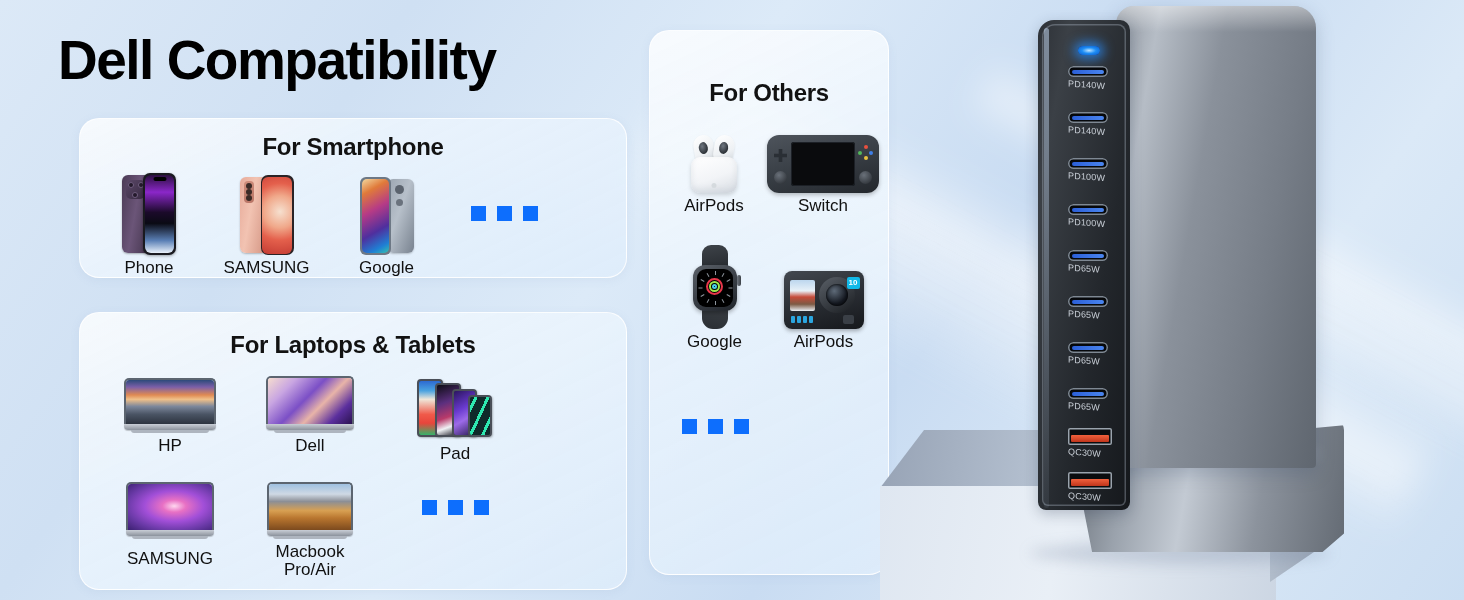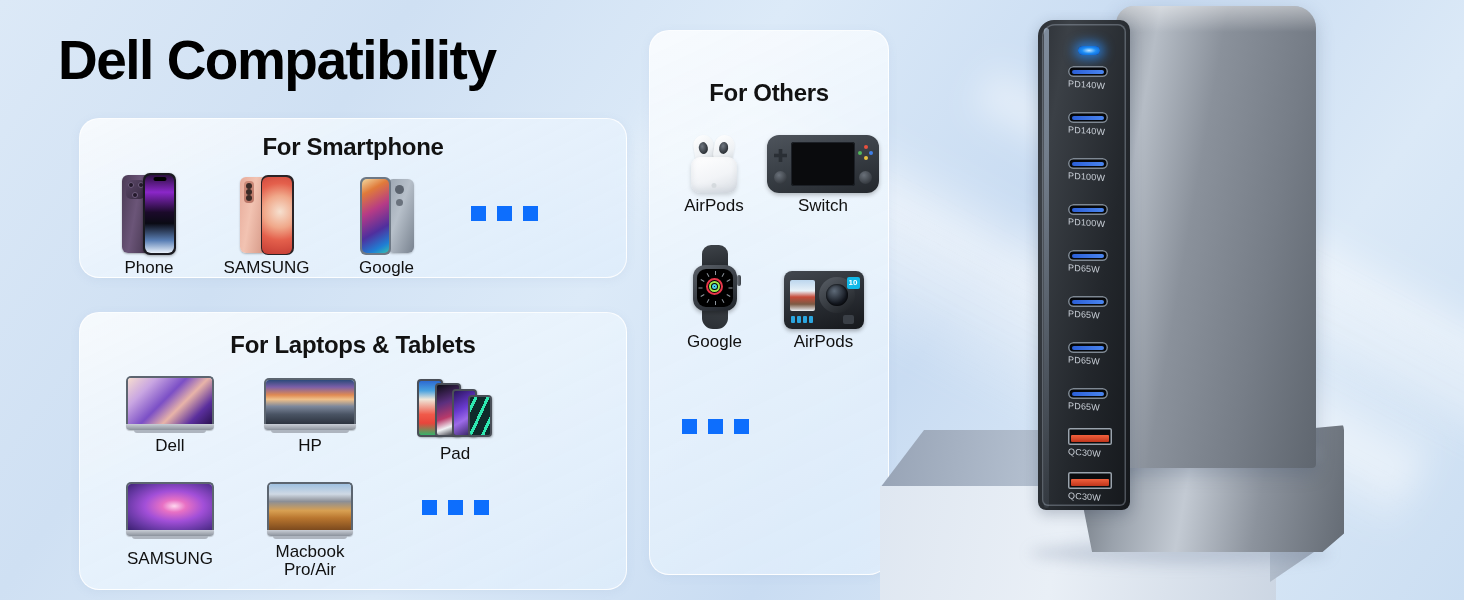--- a/index.html
+++ b/index.html
@@ -329,42 +329,42 @@
 
     </div>
   </div>
 
   <div class="card" id="card-laptops">
     <div class="card-title">For Laptops &amp; Tablets</div>
 
     <div class="row" style="margin-top:12px;padding:0 20px;align-items:flex-start;">
       <div class="item" style="width:140px;">
         <div class="icon-box" style="height:62px;">
+          <div class="lap" style="width:92px;">
+            <div class="lid" style="height:46px;">
+                <div class="scr scr-hp" style="height:100%"></div>
+              </div>
+            <div class="base"></div>
+              <div class="foot" style="width:78px;"></div>
+          </div>
+        </div>
+        <div class="item-label">HP</div>
+      </div>
+
+      <div class="item" style="width:140px;">
+        <div class="icon-box" style="height:62px;">
           <div class="lap" style="width:88px;">
             <div class="lid" style="height:48px;">
                 <div class="scr scr-dell" style="height:100%"></div>
               </div>
             <div class="base"></div>
               <div class="foot" style="width:72px;"></div>
           </div>
         </div>
         <div class="item-label">Dell</div>
-      </div>
-
-      <div class="item" style="width:140px;">
-        <div class="icon-box" style="height:62px;">
-          <div class="lap" style="width:92px;">
-            <div class="lid" style="height:46px;">
-                <div class="scr scr-hp" style="height:100%"></div>
-              </div>
-            <div class="base"></div>
-              <div class="foot" style="width:78px;"></div>
-          </div>
-        </div>
-        <div class="item-label">HP</div>
       </div>
 
       <div class="item" style="width:150px;">
         <div class="icon-box" style="height:66px;">
           <div class="pads">
             <div class="pad p1">
                 <div class="s"></div>
               </div>
             <div class="pad p2">
                 <div class="s"></div>

